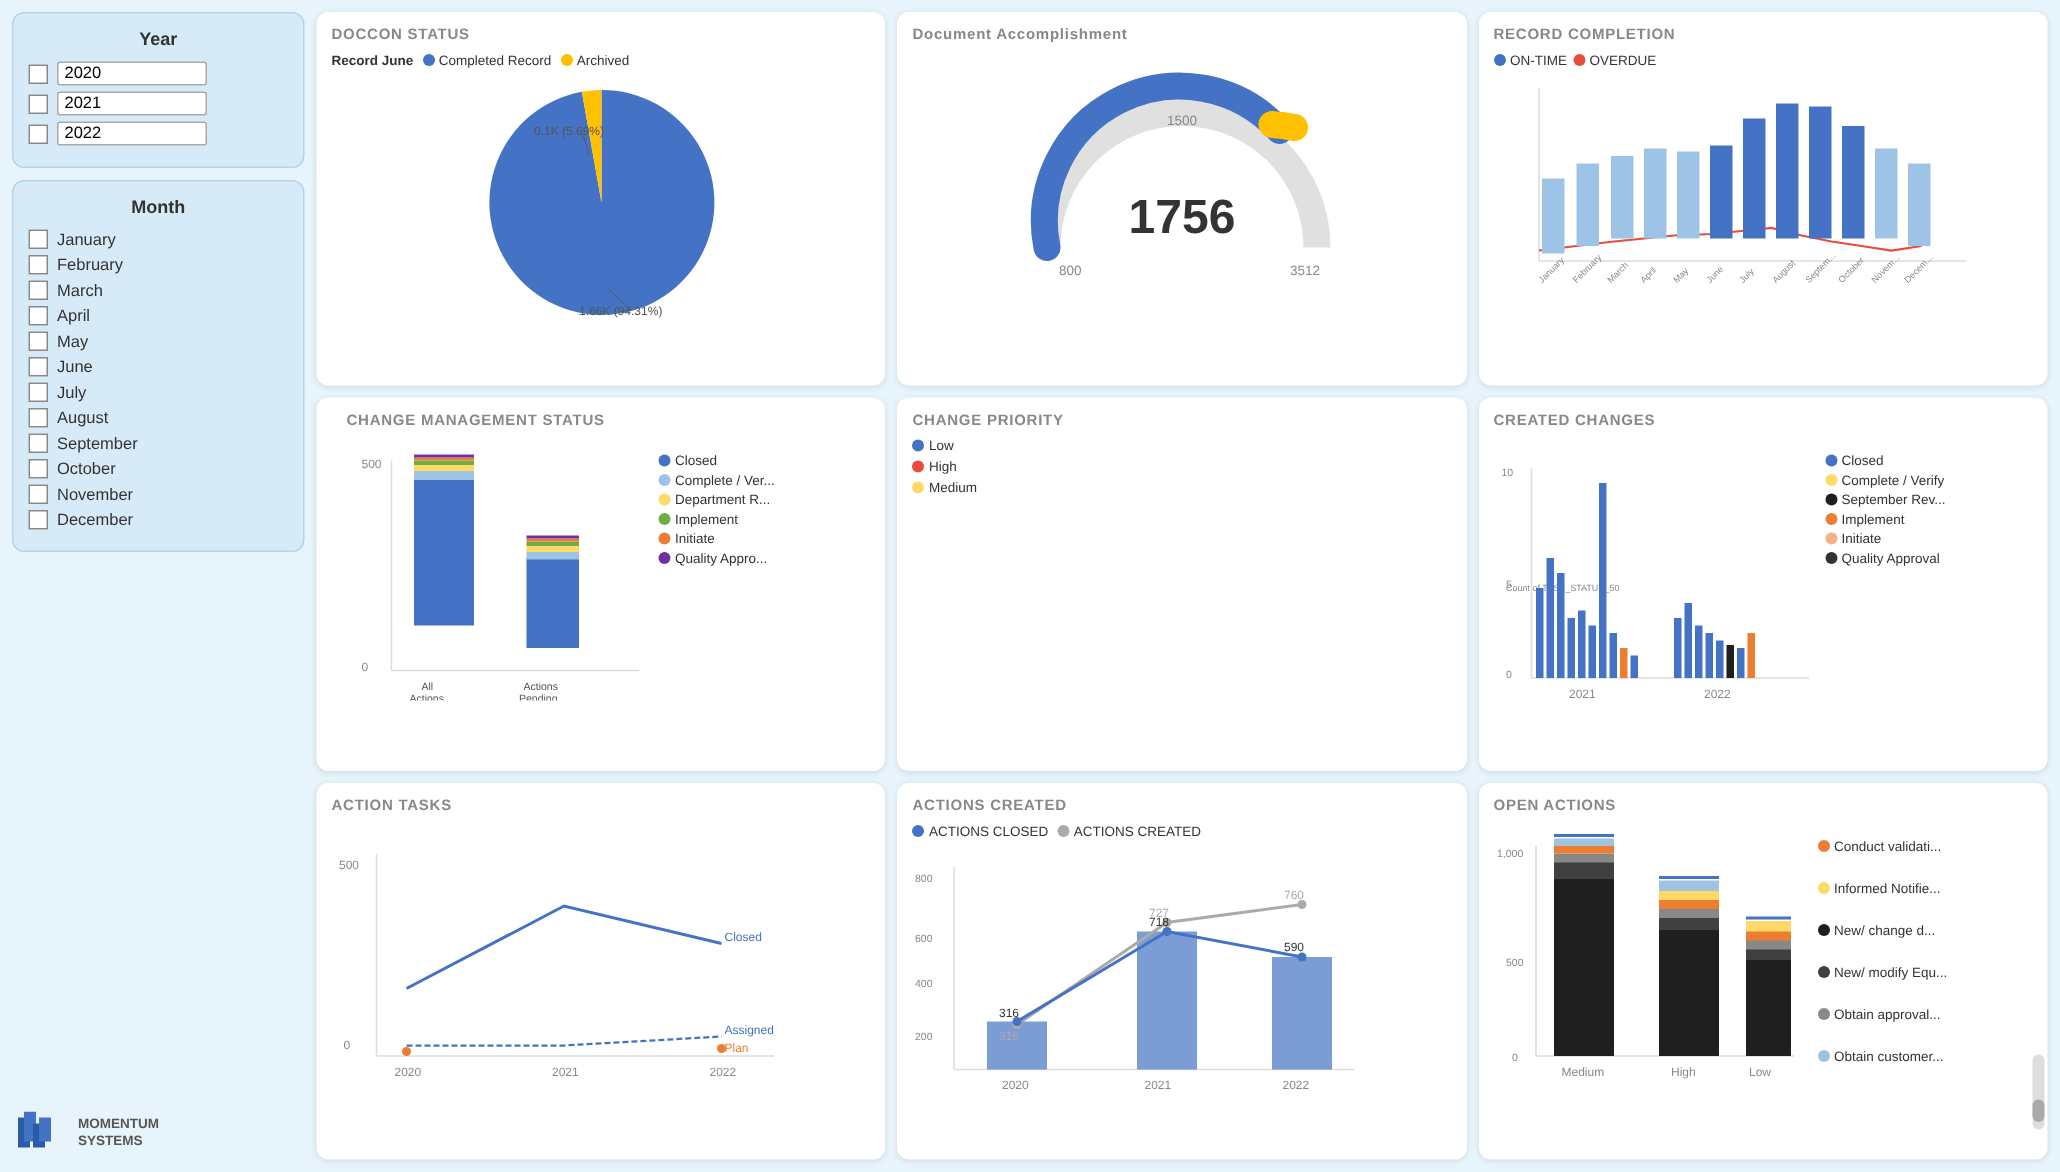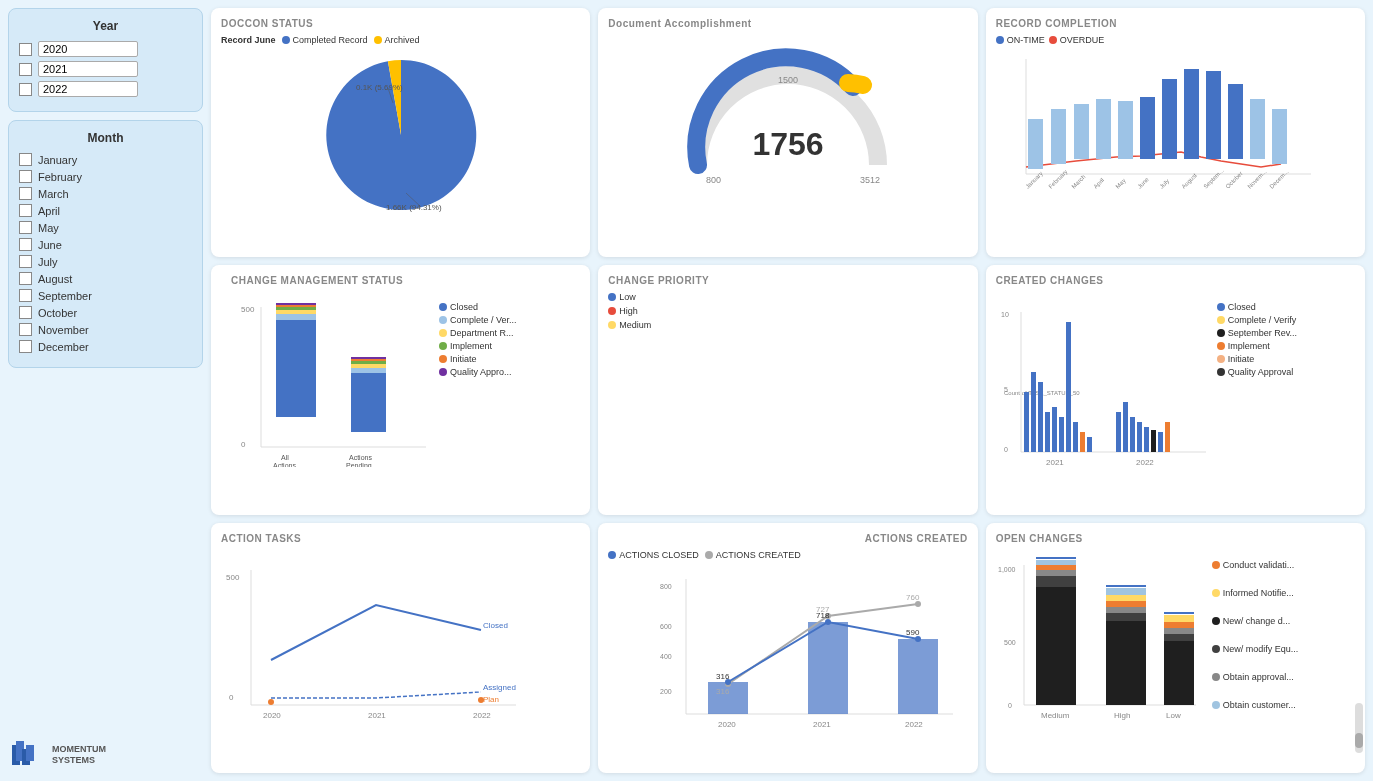--- a/index.html
+++ b/index.html
@@ -129,21 +129,20 @@
     }
 
     
     .action-tasks-card {
       grid-column: 2;
       grid-row: 3;
     }
     .actions-created-card {
       grid-column: 3;
       grid-row: 3;
-      text-align: right;
     }
     .open-actions-card {
       grid-column: 4;
       grid-row: 3;
     }
 
     
     .legend {
       display: flex;
       flex-wrap: wrap;
@@ -562,21 +561,21 @@
 
       <text x="60" y="163" font-size="8" fill="#888">2020</text>
       <text x="155" y="163" font-size="8" fill="#888">2021</text>
       <text x="247" y="163" font-size="8" fill="#888">2022</text>
 
       <text x="140" y="177" font-size="8" fill="#888" text-anchor="middle">Year</text>
     </svg>
   </div>
 
   <div class="card open-actions-card" style="position:relative;">
-    <div class="card-title">OPEN CHANGES</div>
+    <div class="card-title">OPEN ACTIONS</div>
     <div style="display:flex; gap:6px;">
       <svg width="210" height="175">
         <text x="2" y="22" font-size="7" fill="#888">1,000</text>
         <text x="8" y="95" font-size="7" fill="#888">500</text>
         <text x="12" y="158" font-size="7" fill="#888">0</text>
         <line x1="28" y1="15" x2="28" y2="155" stroke="#ddd" stroke-width="1"></line>
         <line x1="28" y1="155" x2="200" y2="155" stroke="#ddd" stroke-width="1"></line>
 
         <rect x="40" y="35" width="40" height="120" fill="#1f1f1f"></rect>
         <rect x="40" y="25" width="40" height="12" fill="#404040"></rect>

